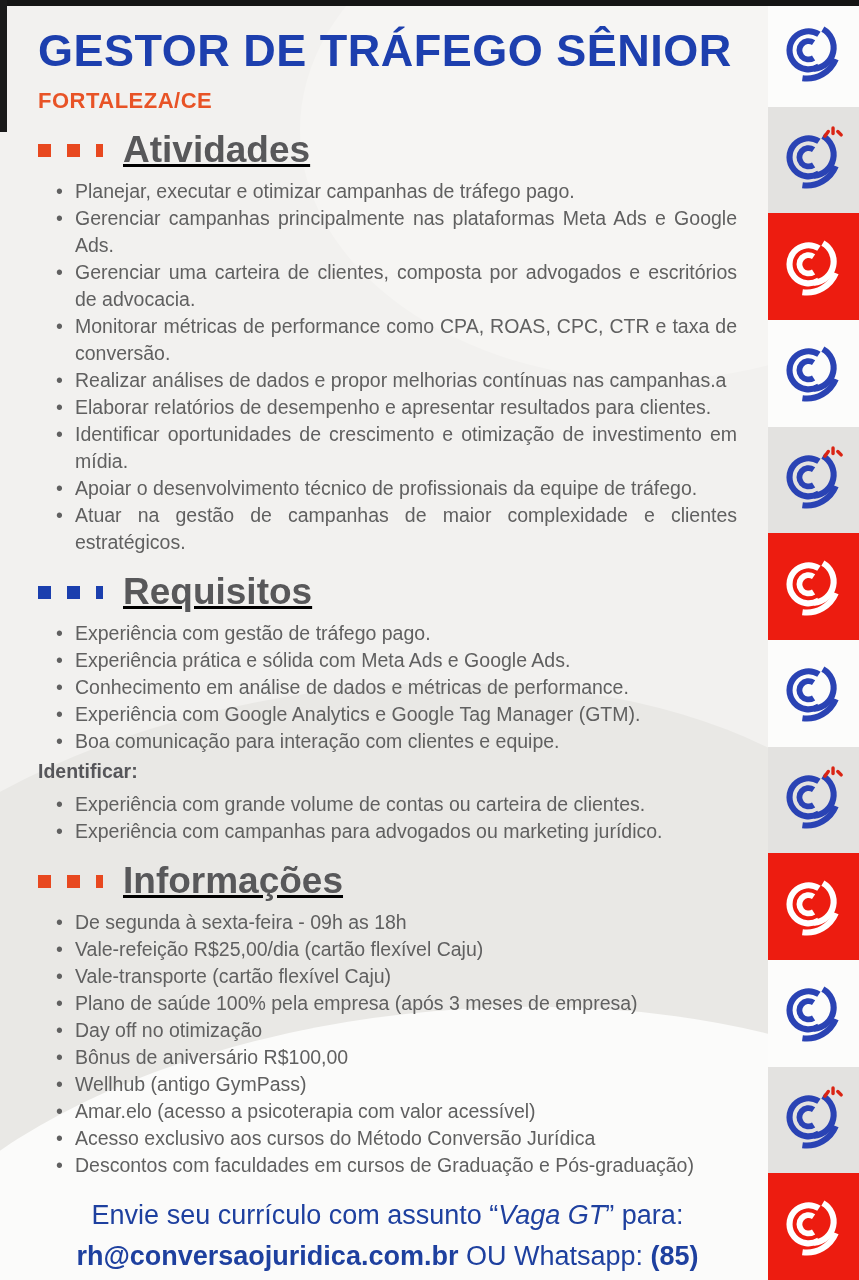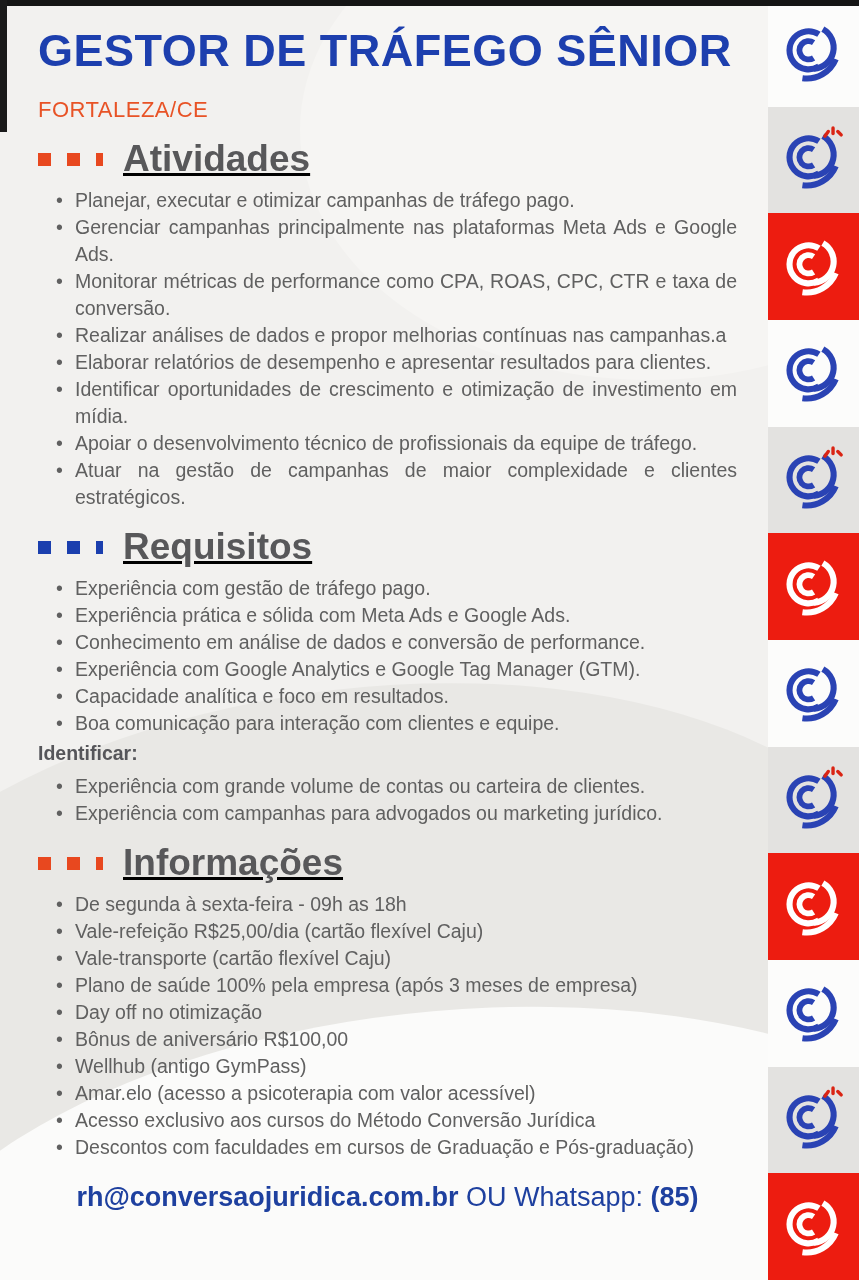--- a/index.html
+++ b/index.html
@@ -18,21 +18,21 @@
     background:#e9e8e5;border-radius:50%;transform:rotate(-8deg);z-index:0;}
   .swoosh-b{position:absolute;left:-140px;top:1010px;width:1200px;height:620px;
     background:#fbfbfa;border-radius:50%;transform:rotate(-5deg);z-index:0;}
   .swoosh-c{position:absolute;left:300px;top:-120px;width:700px;height:500px;
     background:#f6f5f3;border-radius:50%;z-index:0;}
 
   .content{position:relative;z-index:1;padding:26px 122px 0 38px;}
 
   h1.title{margin:0;font-size:45px;line-height:50px;font-weight:800;
     color:#1d3fae;letter-spacing:.5px;}
-  .location{margin-top:21px;font-size:22px;line-height:26px;font-weight:400;
+  .location{margin-top:12px;font-size:22px;line-height:26px;font-weight:700;
     color:#e85326;letter-spacing:.5px;}
 
   .sec-header{display:flex;align-items:center;margin-top:14px;text-decoration:underline;}
   .squares{display:flex;align-items:center;gap:16px;margin-right:20px;}
   .sq{width:13px;height:13px;}
   .sq.small{width:7px;}
   .sec-header.orange .sq{background:#e8481f;}
   .sec-header.blue .sq{background:#1b3fae;}
   .sec-header h2{margin:0;font-size:37px;line-height:44px;font-weight:600;color:#58585a;}
 
@@ -82,20 +82,21 @@
       <span class="sq small"></span>
     </span>
     <h2>Atividades</h2>
   </div>
   <ul class="bullets">
 
       <li>Planejar, executar e otimizar campanhas de tráfego pago.</li>
 
       <li>Gerenciar campanhas principalmente nas plataformas Meta Ads e Google Ads.</li>
 
+      <li>Gerenciar uma carteira de clientes, composta por advogados e escritórios de advocacia.</li>
 
       <li>Monitorar métricas de performance como CPA, ROAS, CPC, CTR e taxa de conversão.</li>
 
       <li>Realizar análises de dados e propor melhorias contínuas nas campanhas.a</li>
 
       <li>Elaborar relatórios de desempenho e apresentar resultados para clientes.</li>
 
       <li>Identificar oportunidades de crescimento e otimização de investimento em mídia.</li>
 
       <li>Apoiar o desenvolvimento técnico de profissionais da equipe de tráfego.</li>
@@ -110,25 +111,24 @@
       <span class="sq small"></span>
     </span>
     <h2>Requisitos</h2>
   </div>
   <ul class="bullets">
 
       <li>Experiência com gestão de tráfego pago.</li>
 
       <li>Experiência prática e sólida com Meta Ads e Google Ads.</li>
 
-      <li>Conhecimento em análise de dados e conversão de performance.</li>
+      <li>Conhecimento em análise de dados e métricas de performance.</li>
 
       <li>Experiência com Google Analytics e Google Tag Manager (GTM).</li>
 
-      <li>Capacidade analítica e foco em resultados.</li>
 
       <li>Boa comunicação para interação com clientes e equipe.</li>
     </ul>
   <div class="sub-label">Identificar:</div>
   <ul class="bullets">
 
       <li>Experiência com grande volume de contas ou carteira de clientes.</li>
 
       <li>Experiência com campanhas para advogados ou marketing jurídico.</li>
     </ul>
@@ -158,20 +158,21 @@
       <li>Wellhub (antigo GymPass)</li>
 
       <li>Amar.elo (acesso a psicoterapia com valor acessível)</li>
 
       <li>Acesso exclusivo aos cursos do Método Conversão Jurídica</li>
 
       <li>Descontos com faculdades em cursos de Graduação e Pós-graduação)</li>
     </ul>
 
   <div class="footer">
+    <div><span>Envie seu currículo com assunto “</span><span class="em">Vaga GT</span><span>” para:</span></div>
     <div><span class="b">rh@conversaojuridica.com.br</span><span> OU Whatsapp: </span><span class="b">(85)</span></div>
 
   </div>
 </div>
 
 <div class="logo-strip">
 
     <div class="tile white">
       <svg viewBox="0 0 100 100" aria-hidden="true">
         <path class="arc" stroke-width="9" d="M57.2,22.5 A28,28 0 1 0 57.2,69.5"></path>

